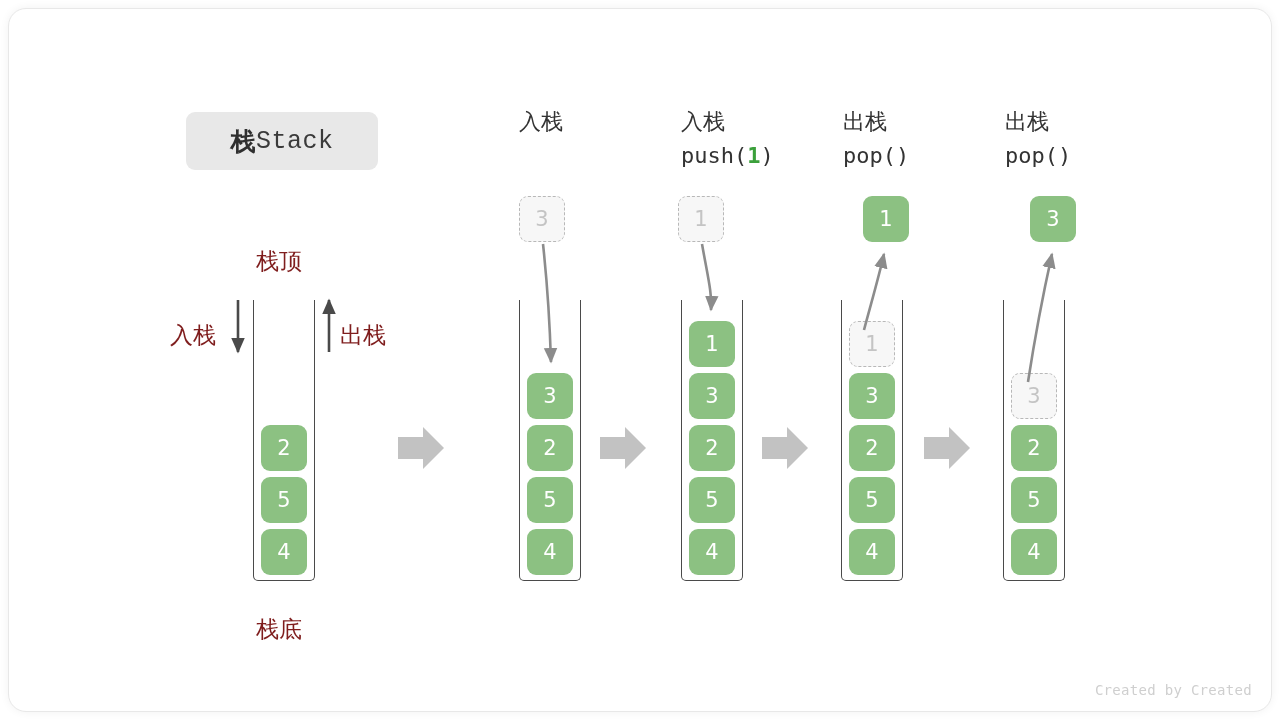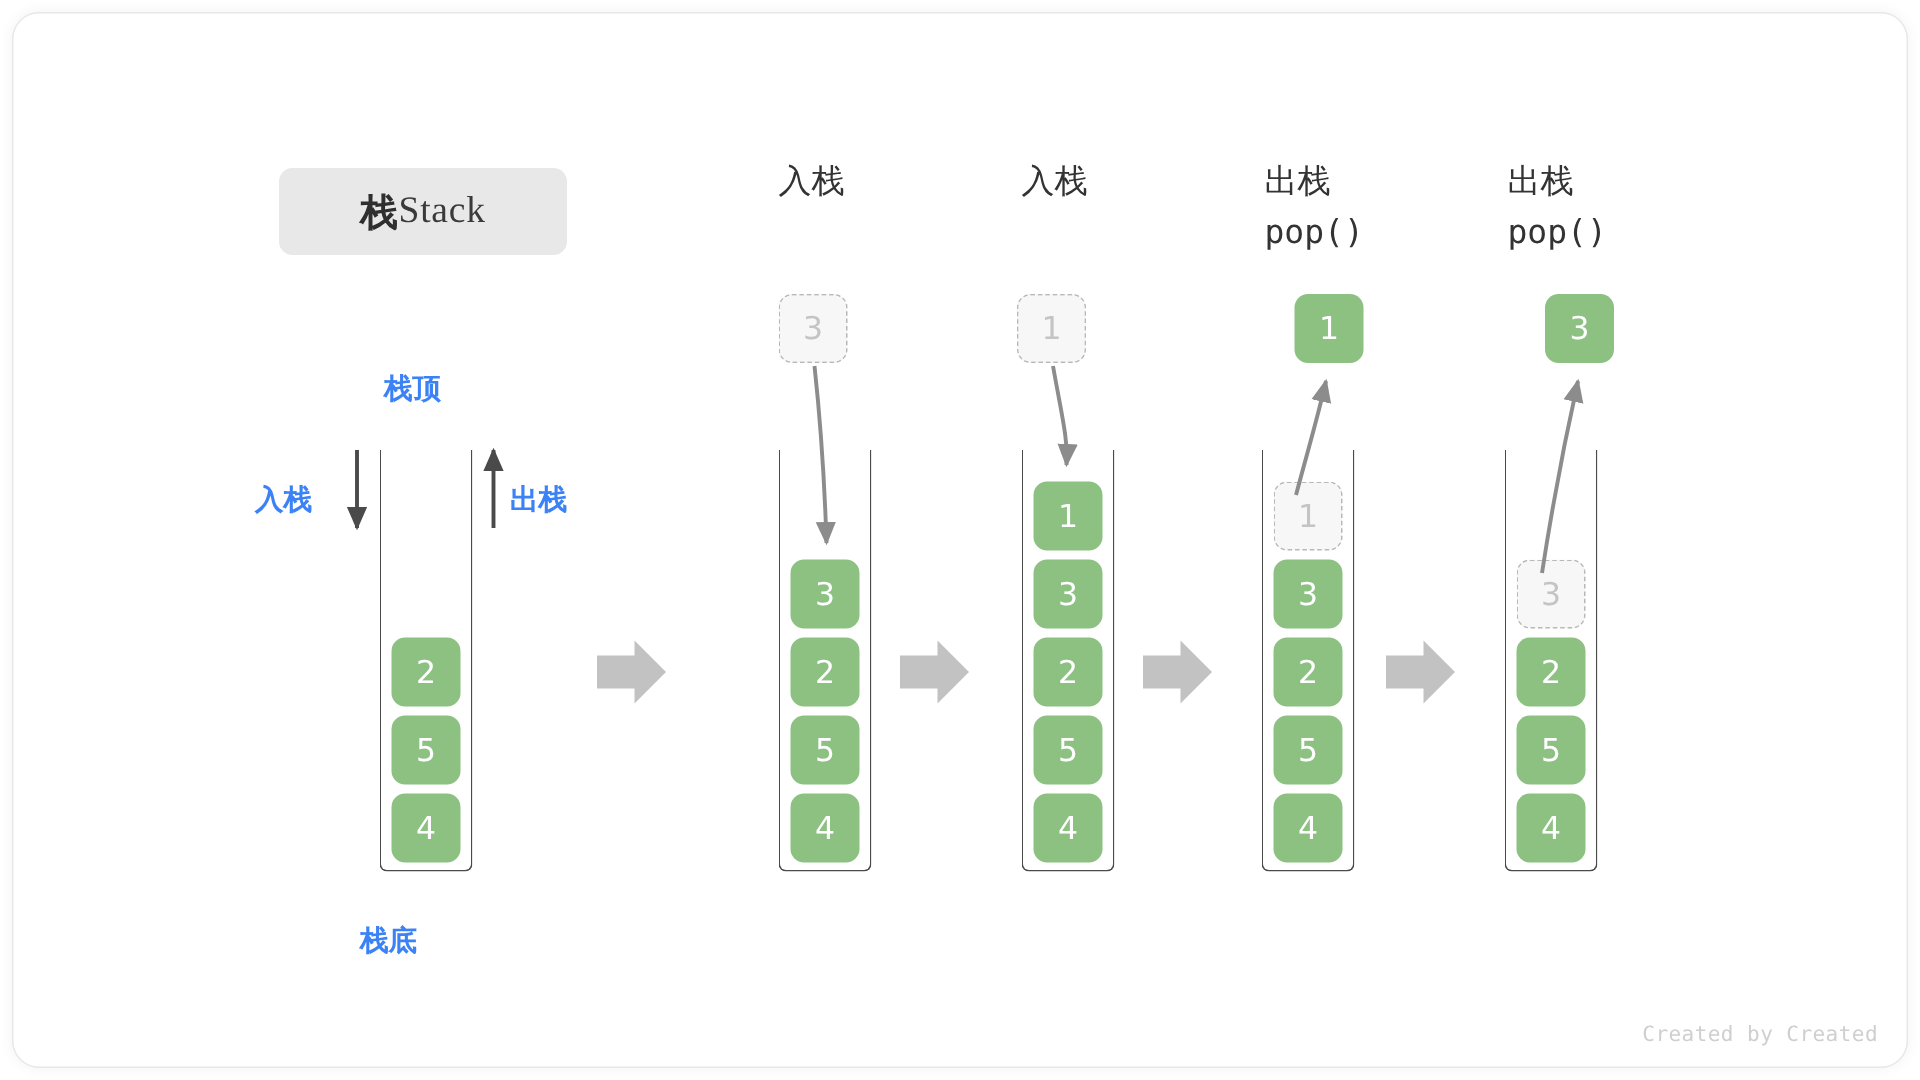--- a/index.html
+++ b/index.html
@@ -33,30 +33,30 @@
     background: #e8e8e8;
     border-radius: 9px;
     display: flex; align-items: center; justify-content: center;
   }
   .title-badge .t-cn {
     font-family: "DejaVu Sans", sans-serif;
     font-size: 25px; font-weight: 700; color: #2f2f2f;
     letter-spacing: 0.5px;
   }
   .title-badge .t-en {
-    font-family: Liberation Serif, serif;
+    font-family: Liberation Mono, monospace;
     font-size: 25px; font-weight: 400; color: #3a3a3a;
     letter-spacing: 0.5px;
   }
 
   
   .lbl-cn-bold {
     position: absolute;
     font-family: "DejaVu Sans", sans-serif;
-    font-size: 19px; font-weight: 700; color: #3b82f6;
+    font-size: 23px; font-weight: 400; color: #7f1d1d;
     white-space: nowrap;
   }
 
   
   .col-head {
     position: absolute;
     width: 170px;
     white-space: nowrap;
   }
   .col-head .line-cn {
@@ -124,21 +124,21 @@
 
 <div id="canvas">
   <div class="card"></div>
 
   <div class="title-badge">
     <span class="t-cn">栈</span>
     <span class="t-en">Stack</span>
   </div>
 
   <div class="lbl-cn-bold" style="left:256px; top:246px;">栈顶</div>
-  <div class="lbl-cn-bold" style="left:240px; top:614px;">栈底</div>
+  <div class="lbl-cn-bold" style="left:256px; top:614px;">栈底</div>
   <div class="lbl-cn-bold" style="left:170px; top:320px;">入栈</div>
   <div class="lbl-cn-bold" style="left:340px; top:320px;">出栈</div>
 
   <div class="stack-box" style="left:253px; top:300px; height:281px;"></div>
   <div class="elem solid" style="left:261px; top:425px;">2</div>
   <div class="elem solid" style="left:261px; top:477px;">5</div>
   <div class="elem solid" style="left:261px; top:529px;">4</div>
 
   <div class="col-head" style="left:519px; top:105px;">
     <div class="line-cn">入栈</div>
@@ -146,20 +146,21 @@
   <div class="elem ghost" style="left:519px; top:196px;">3</div>
 
   <div class="stack-box" style="left:519px; top:300px; height:281px;"></div>
   <div class="elem solid" style="left:527px; top:373px;">3</div>
   <div class="elem solid" style="left:527px; top:425px;">2</div>
   <div class="elem solid" style="left:527px; top:477px;">5</div>
   <div class="elem solid" style="left:527px; top:529px;">4</div>
 
   <div class="col-head" style="left:681px; top:105px;">
     <div class="line-cn">入栈</div>
+    <div class="line-code"><span>push(</span><span class="arg">1</span><span>)</span></div>
   </div>
   <div class="elem ghost" style="left:678px; top:196px;">1</div>
 
   <div class="stack-box" style="left:681px; top:300px; height:281px;"></div>
   <div class="elem solid" style="left:689px; top:321px;">1</div>
   <div class="elem solid" style="left:689px; top:373px;">3</div>
   <div class="elem solid" style="left:689px; top:425px;">2</div>
   <div class="elem solid" style="left:689px; top:477px;">5</div>
   <div class="elem solid" style="left:689px; top:529px;">4</div>
 

